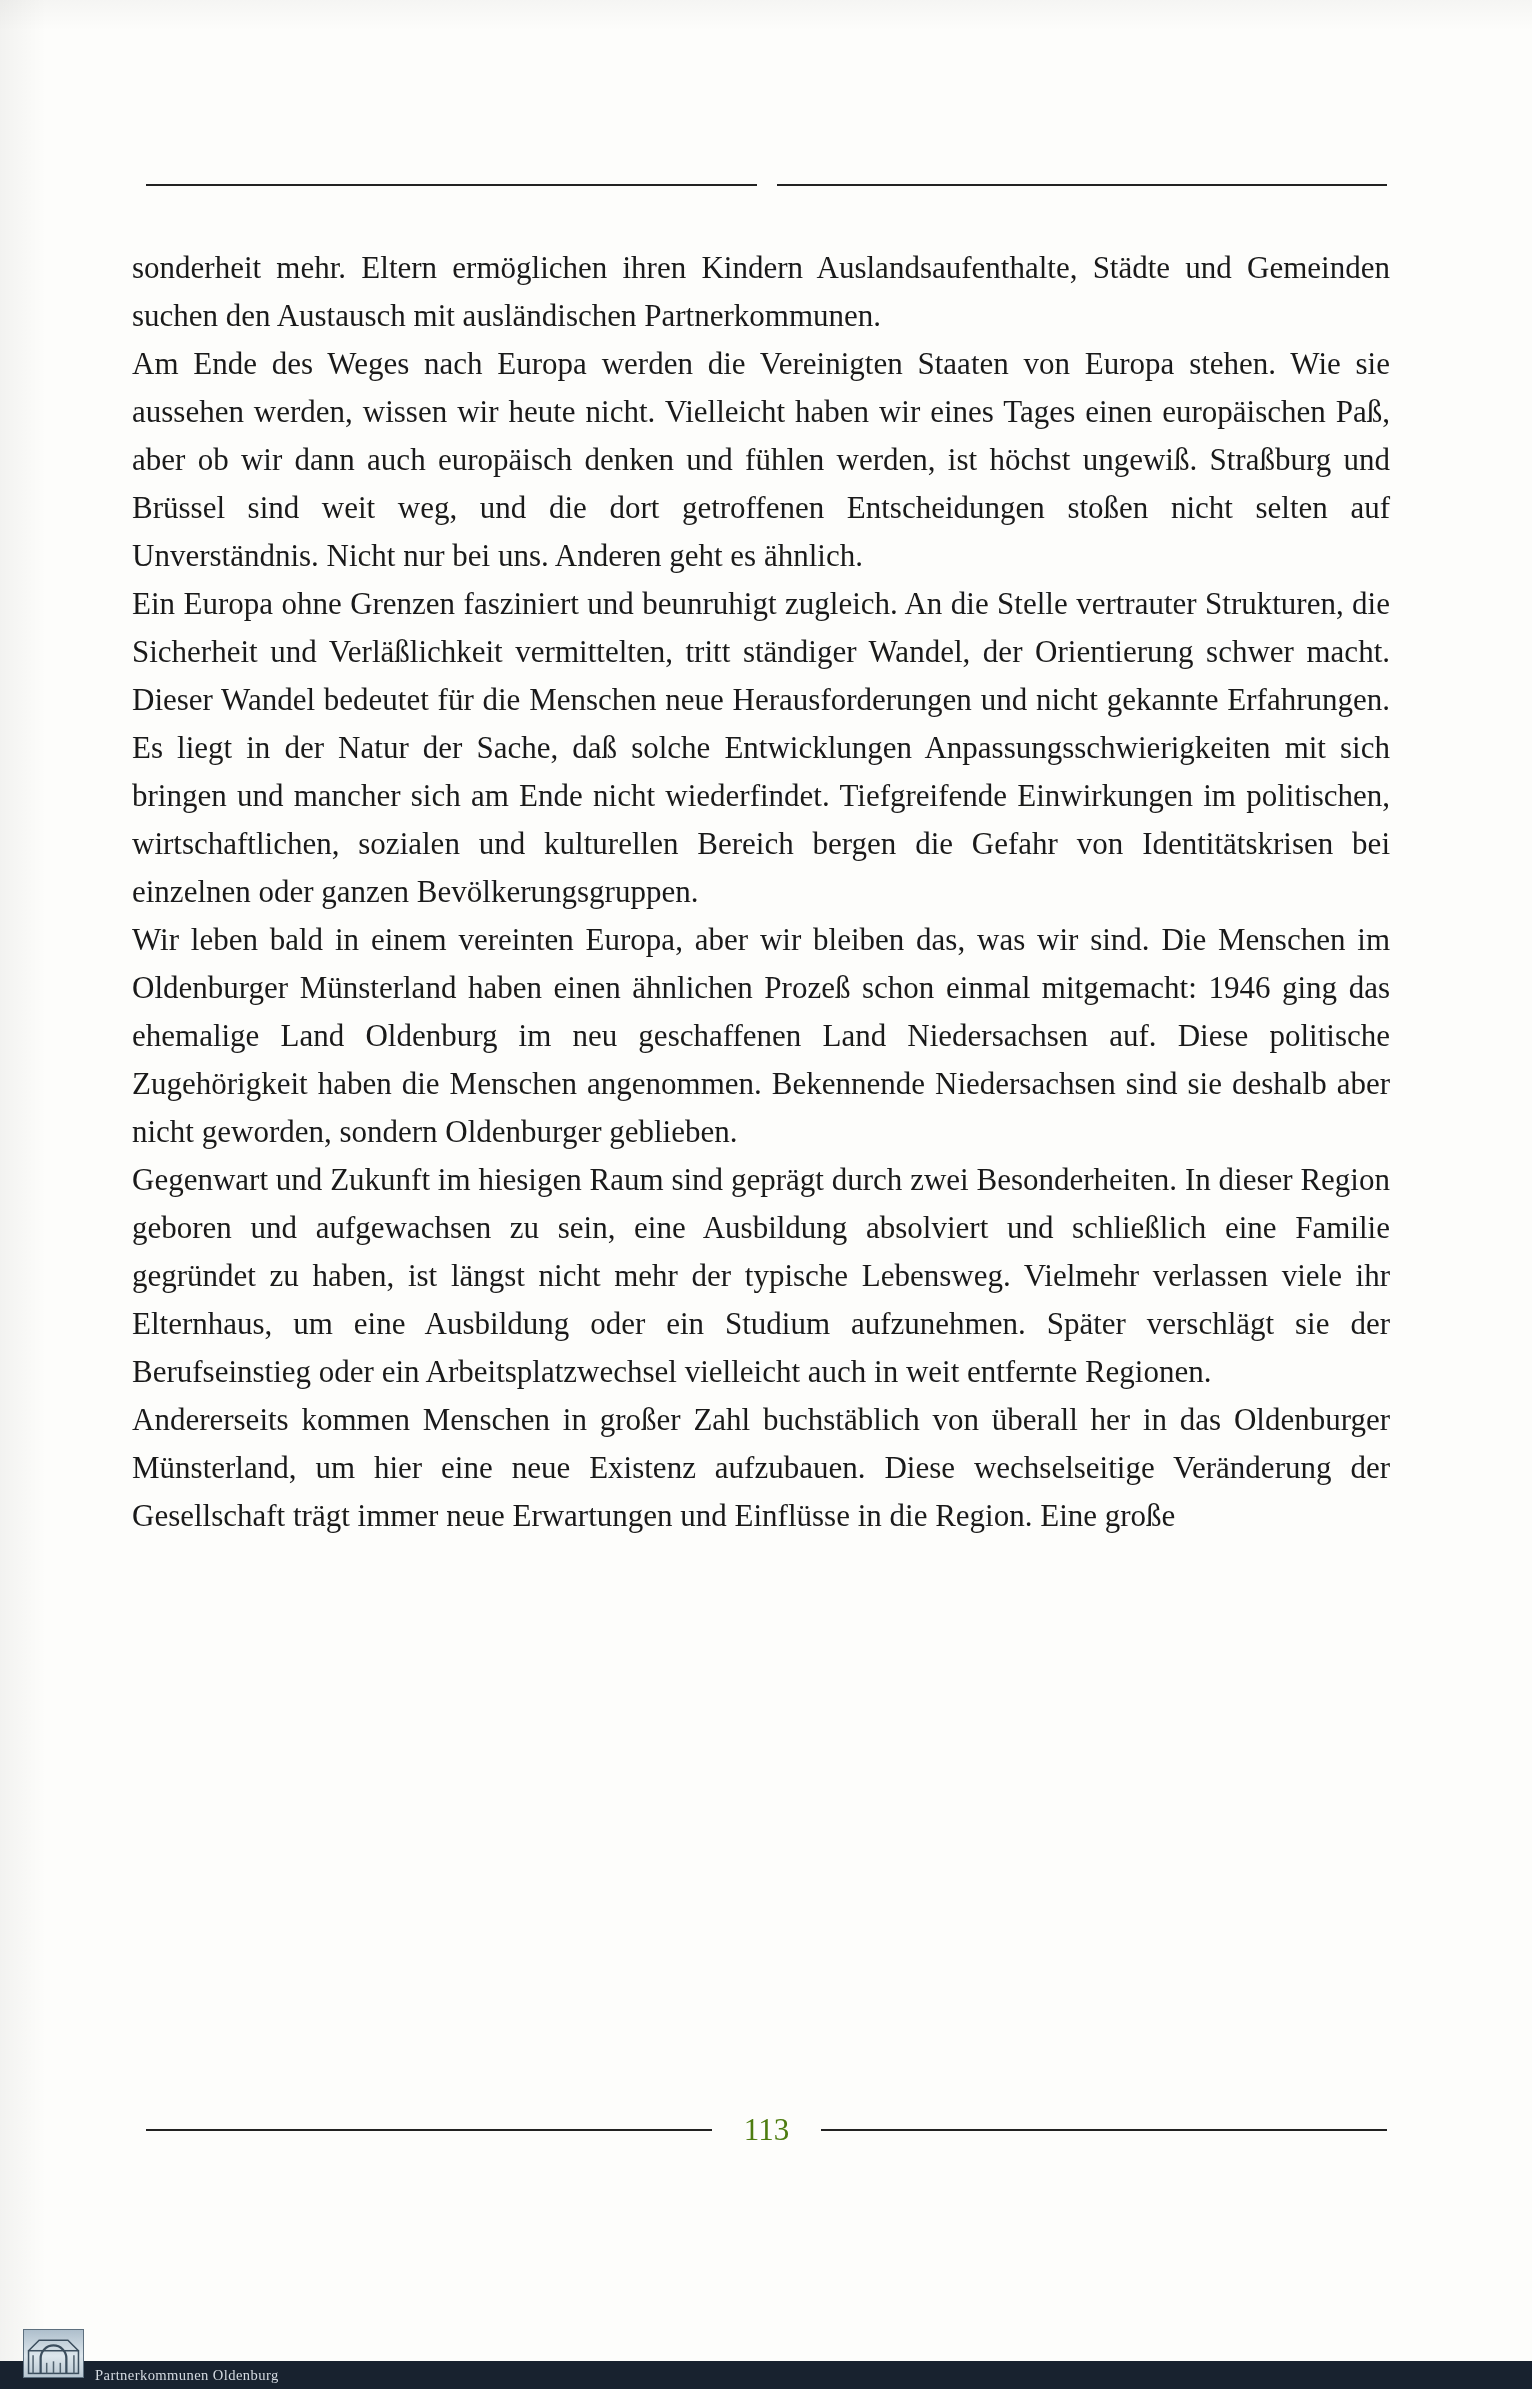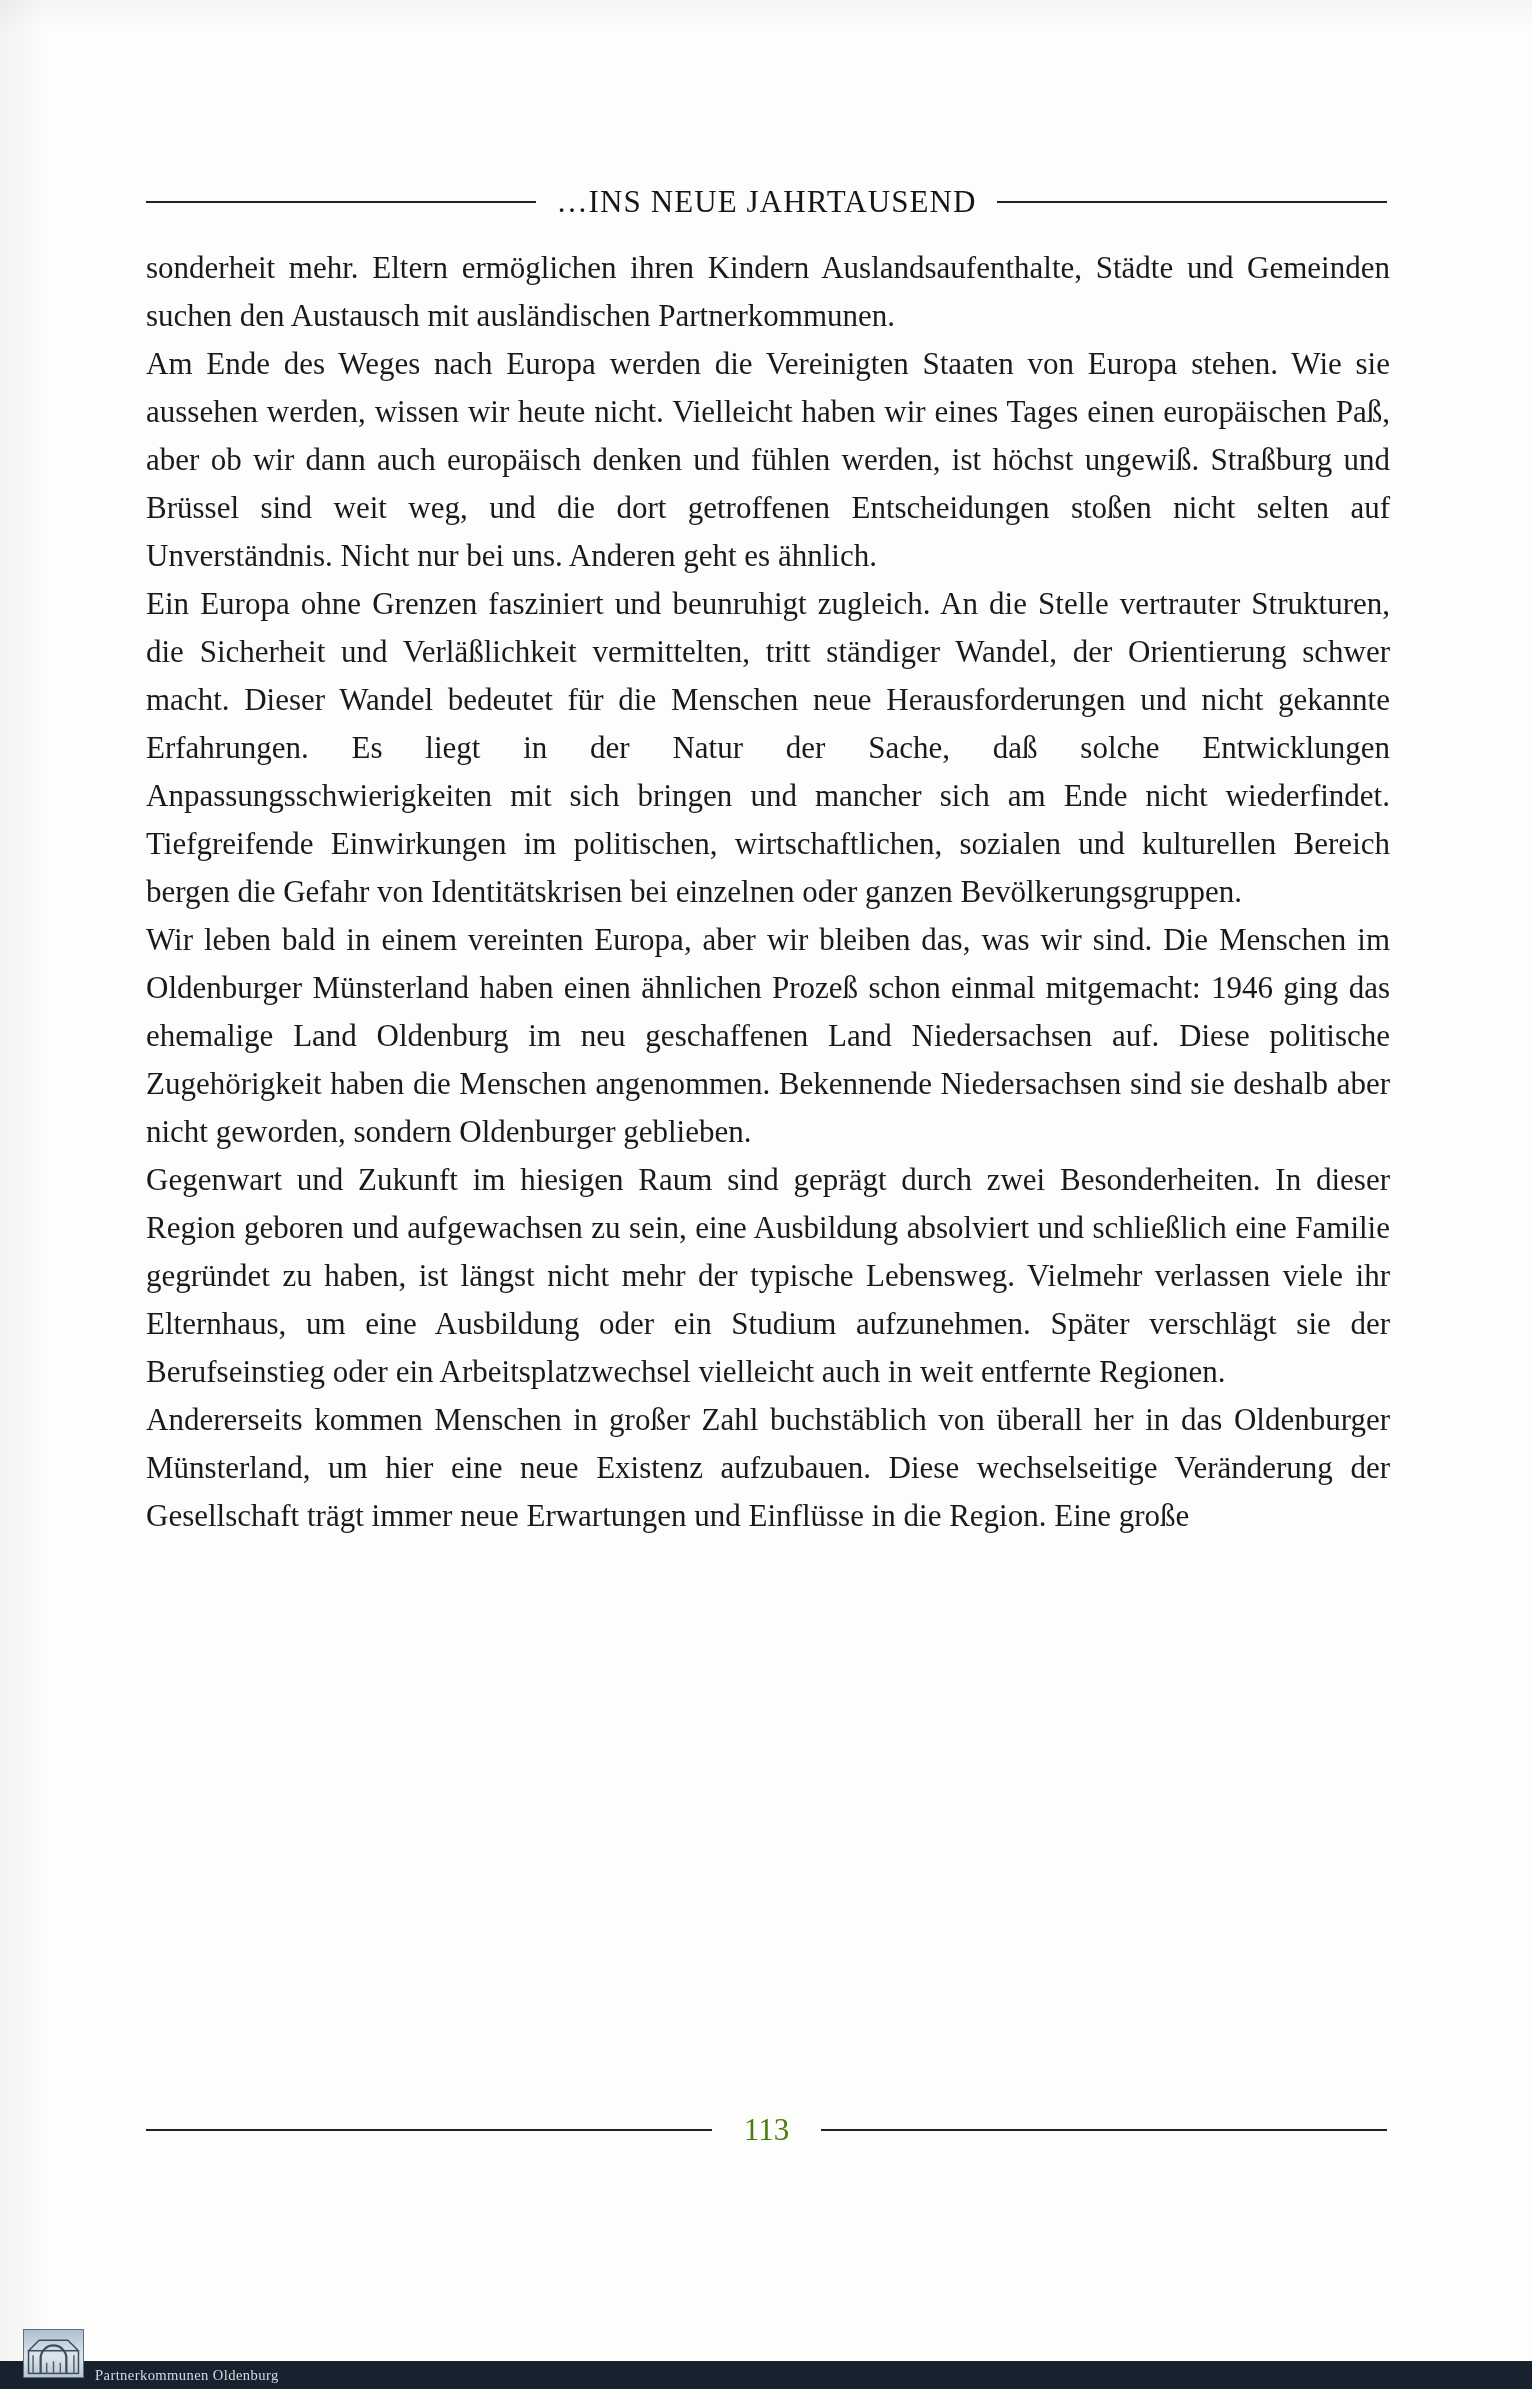--- a/index.html
+++ b/index.html
@@ -46,21 +46,21 @@
   .running-head .head-title {
     font-size: 31px;
     letter-spacing: 1.1px;
     white-space: nowrap;
     color: #161616;
   }
 
   .body-text {
     position: absolute;
     top: 244px;
-    left: 146px;
+    left: 132px;
     right: 143px;
     text-align: justify;
     font-size: 31px;
     line-height: 48px;
     color: #1a1a1a;
   }
   .body-text p {
     margin: 0;
     hyphens: auto;
     -webkit-hyphens: auto;
@@ -117,21 +117,20 @@
     justify-content: center;
   }
 </style>
 </head>
 <body>
 
 <div class="page">
 
   <div class="running-head">
     <div class="rule"></div>
-    <span class="head-title">…INS NEUE JAHRTAUSEND</span>
     <div class="rule"></div>
   </div>
 
   <div class="body-text">
     <p>sonderheit mehr. Eltern ermöglichen ihren Kindern Auslandsaufenthalte, Städte und Gemeinden suchen den Austausch mit ausländischen Partnerkommunen.</p>
     <p>Am Ende des Weges nach Europa werden die Vereinigten Staaten von Europa stehen. Wie sie aussehen werden, wissen wir heute nicht. Vielleicht haben wir eines Tages einen europäischen Paß, aber ob wir dann auch europäisch denken und fühlen werden, ist höchst ungewiß. Straßburg und Brüssel sind weit weg, und die dort getroffenen Entscheidungen stoßen nicht selten auf Unverständnis. Nicht nur bei uns. Anderen geht es ähnlich.</p>
     <p>Ein Europa ohne Grenzen fasziniert und beunruhigt zugleich. An die Stelle vertrauter Strukturen, die Sicherheit und Verläßlichkeit vermittelten, tritt ständiger Wandel, der Orientierung schwer macht. Dieser Wandel bedeutet für die Menschen neue Herausforderungen und nicht gekannte Erfahrungen. Es liegt in der Natur der Sache, daß solche Entwicklungen Anpassungsschwierigkeiten mit sich bringen und mancher sich am Ende nicht wiederfindet. Tiefgreifende Einwirkungen im politischen, wirtschaftlichen, sozialen und kulturellen Bereich bergen die Gefahr von Identitätskrisen bei einzelnen oder ganzen Bevölkerungsgruppen.</p>
     <p>Wir leben bald in einem vereinten Europa, aber wir bleiben das, was wir sind. Die Menschen im Oldenburger Münsterland haben einen ähnlichen Prozeß schon einmal mitgemacht: 1946 ging das ehemalige Land Oldenburg im neu geschaffenen Land Niedersachsen auf. Diese politische Zugehörigkeit haben die Menschen angenommen. Bekennende Niedersachsen sind sie deshalb aber nicht geworden, sondern Oldenburger geblieben.</p>
     <p>Gegenwart und Zukunft im hiesigen Raum sind geprägt durch zwei Besonderheiten. In dieser Region geboren und aufgewachsen zu sein, eine Ausbildung absolviert und schließlich eine Familie gegründet zu haben, ist längst nicht mehr der typische Lebensweg. Vielmehr verlassen viele ihr Elternhaus, um eine Ausbildung oder ein Studium aufzunehmen. Später verschlägt sie der Berufseinstieg oder ein Arbeitsplatzwechsel vielleicht auch in weit entfernte Regionen.</p>
     <p>Andererseits kommen Menschen in großer Zahl buchstäblich von überall her in das Oldenburger Münsterland, um hier eine neue Existenz aufzubauen. Diese wechselseitige Veränderung der Gesellschaft trägt immer neue Erwartungen und Einflüsse in die Region. Eine große</p>

